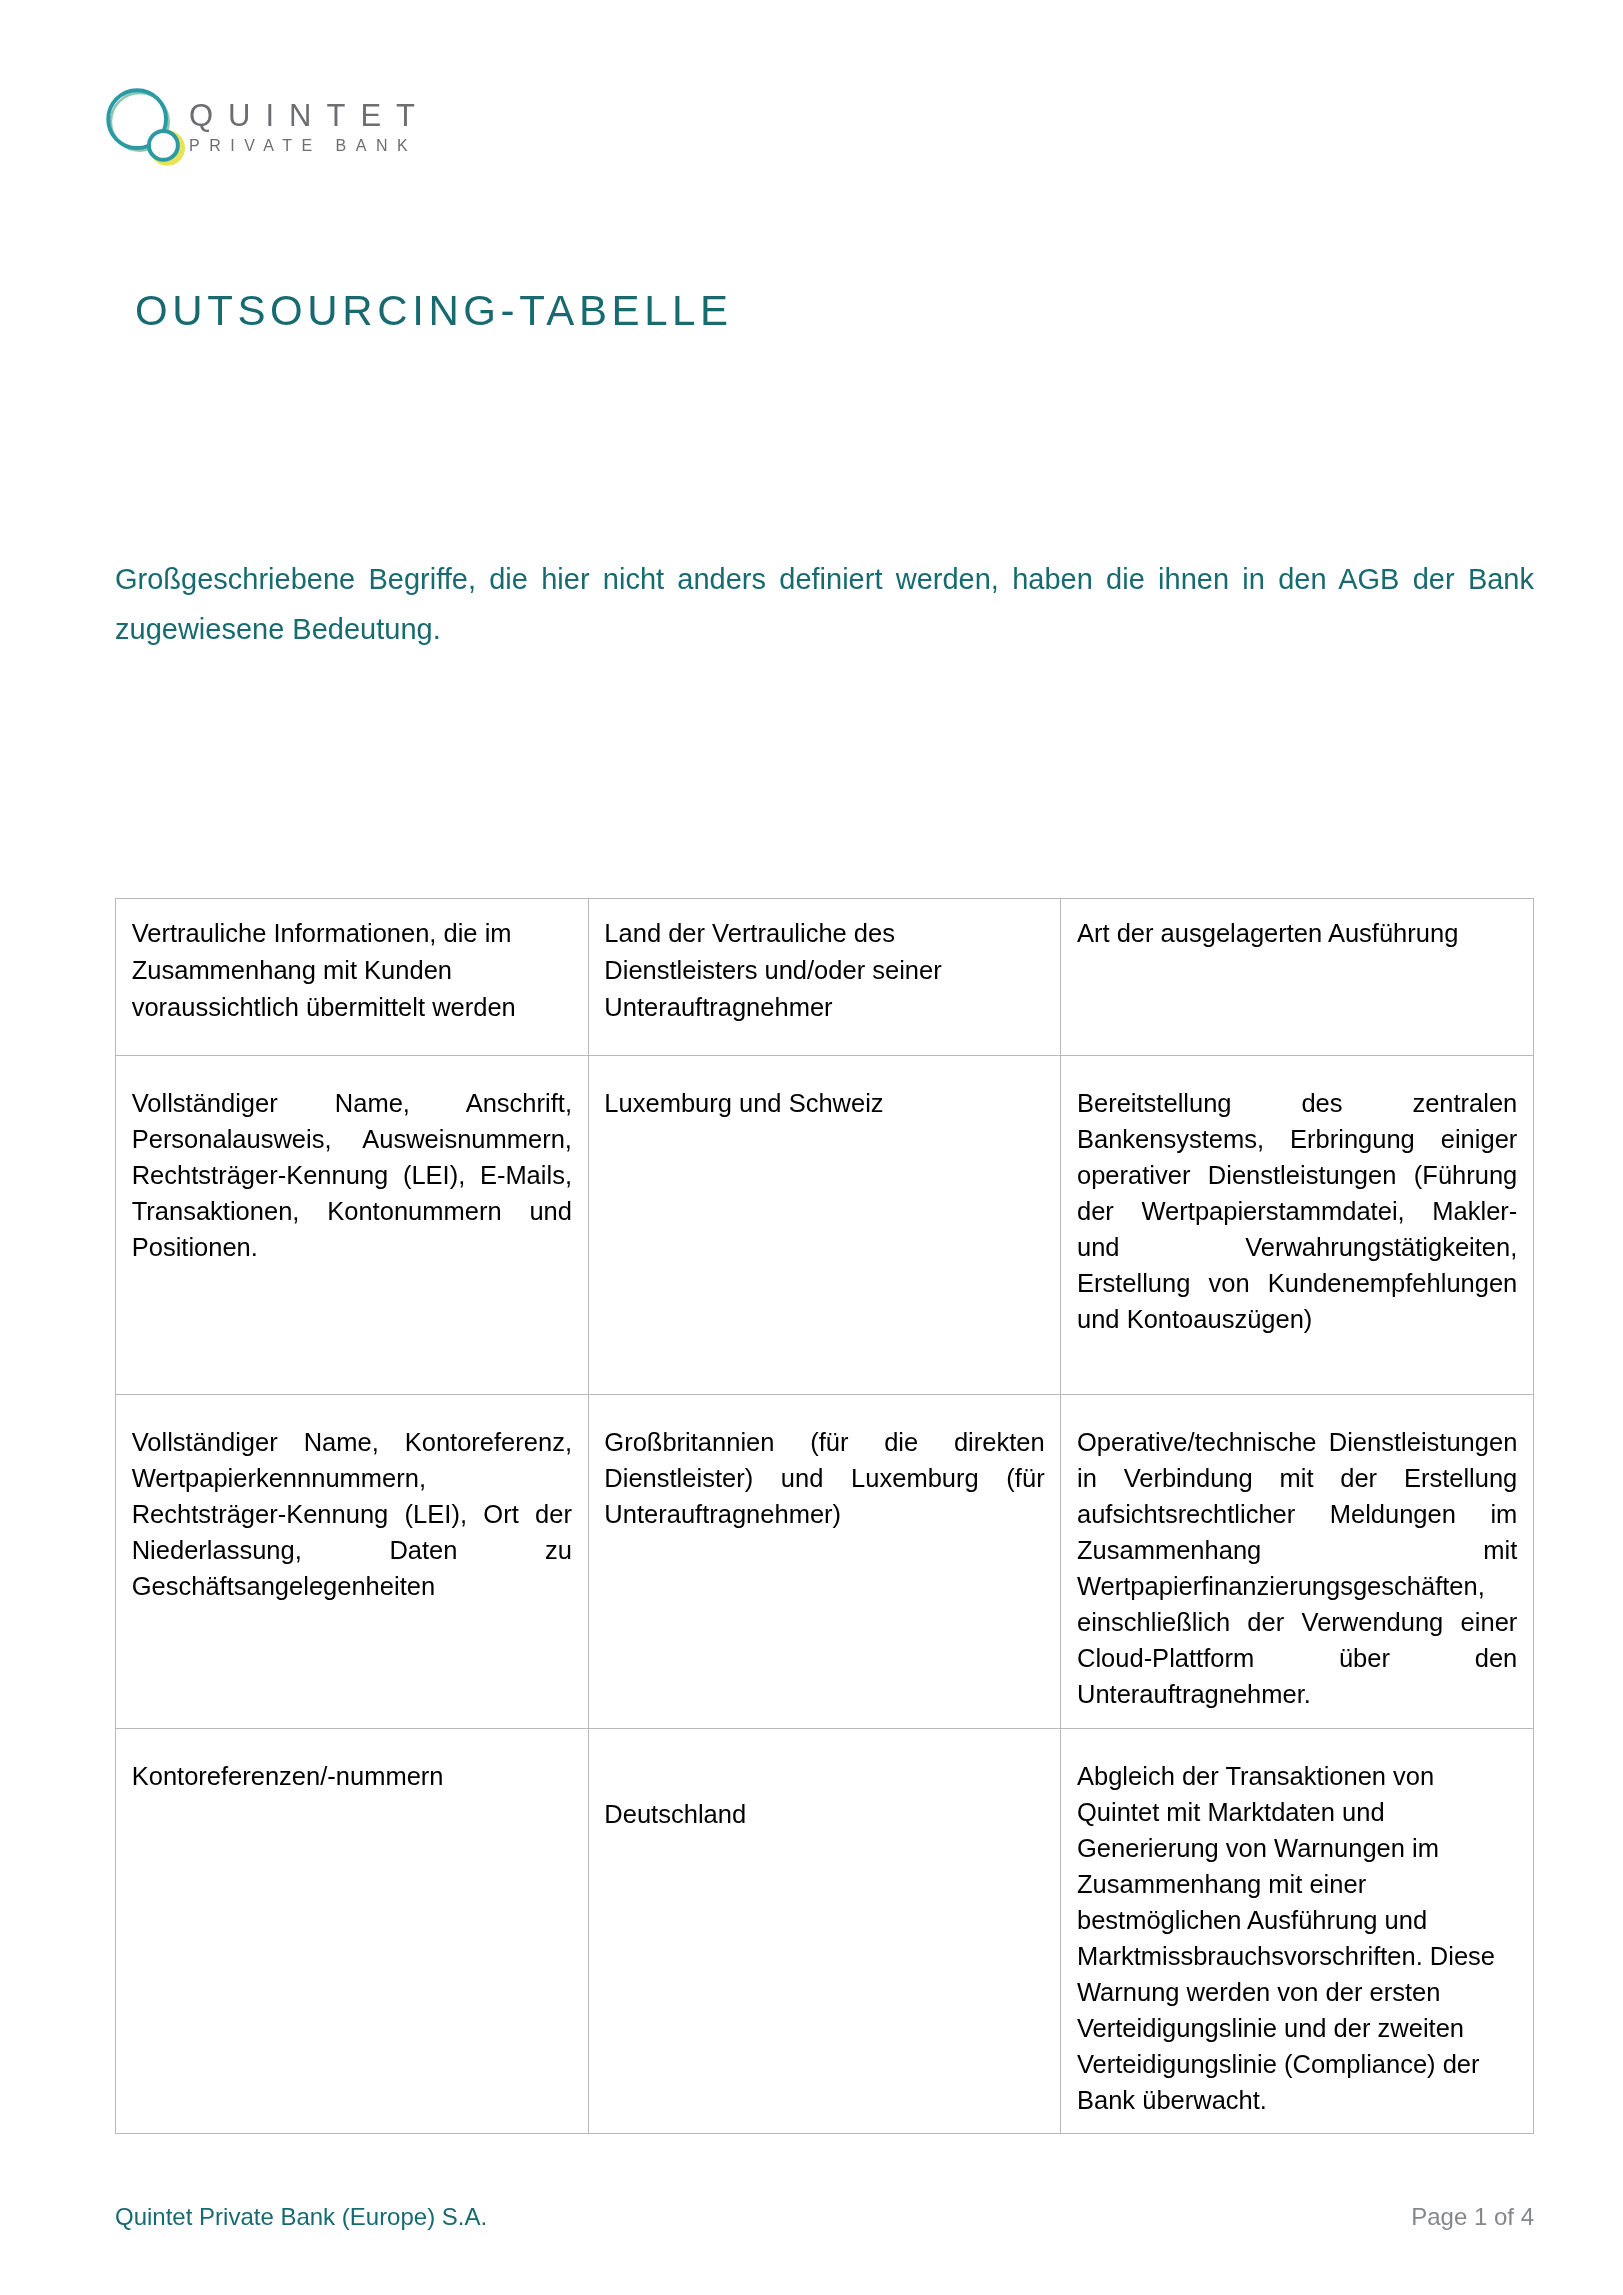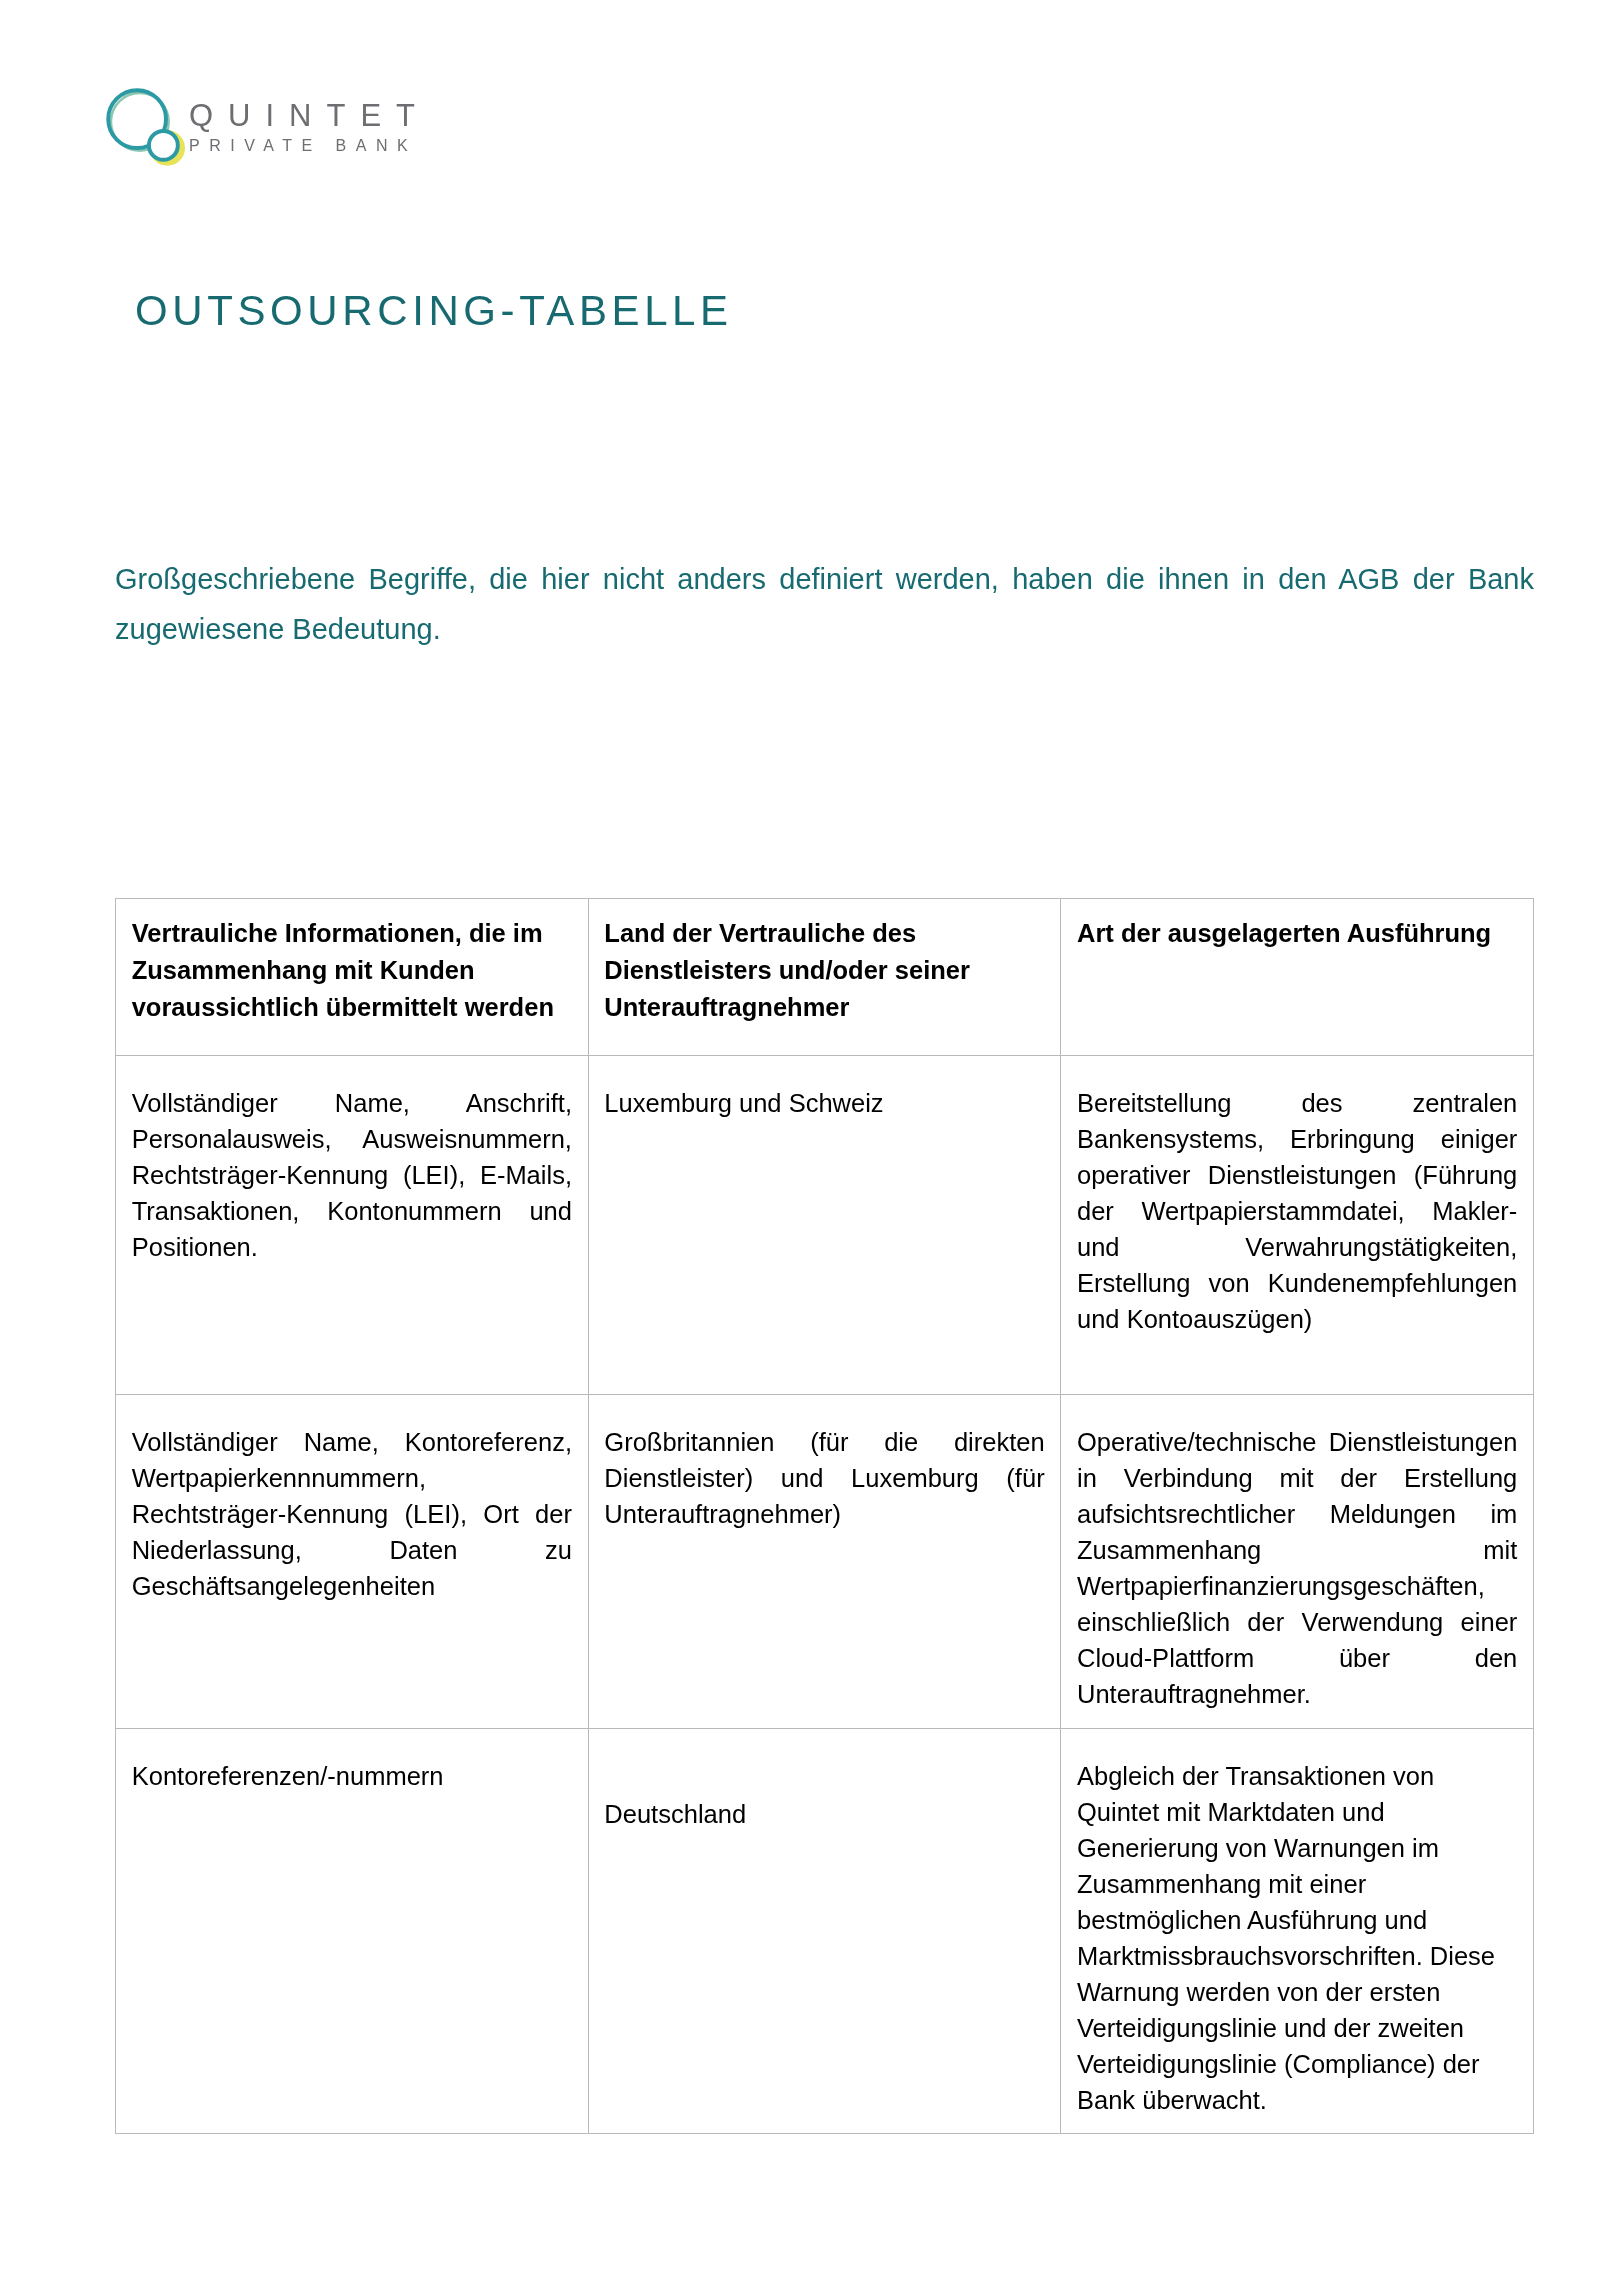--- a/index.html
+++ b/index.html
@@ -45,21 +45,21 @@
     border:1.3px solid #b9b9b9;
     vertical-align:top;
     box-sizing:border-box;
     width:472px;
     font-size:25.5px;
     overflow:visible;
   }
   .doc-table th{
     height:157px;
     padding:15.7px 15.7px 0 15.7px;
-    font-weight:bold;text-align:left;
+    font-weight:normal;text-align:left;
     line-height:37px;
   }
   .doc-table td{
     padding:29px 15.7px 15.7px 15.7px;
     line-height:36px;
   }
   .doc-table td p{margin:0;}
   tr.row-1 td{height:339px;}
   tr.row-2 td{height:302px;}
   tr.row-3 td{height:378px;}
@@ -122,15 +122,19 @@
       <tr class="row-3">
         <td class="cell-left">Kontoreferenzen/-nummern</td>
         <td class="cell-left">
           <p class="gap-top">Deutschland</p>
         </td>
         <td class="cell-left">Abgleich der Transaktionen von Quintet mit Marktdaten und Generierung von Warnungen im Zusammenhang mit einer bestmöglichen Ausführung und Marktmissbrauchsvorschriften. Diese Warnung werden von der ersten Verteidigungslinie und der zweiten Verteidigungslinie (Compliance) der Bank überwacht.</td>
       </tr>
     </tbody>
   </table>
 
+  <div class="footer">
+    <span class="footer-company">Quintet Private Bank (Europe) S.A.</span>
+    <span class="footer-page">Page 1 of 4</span>
+  </div>
 
 </div>
 
 
 </body></html>

